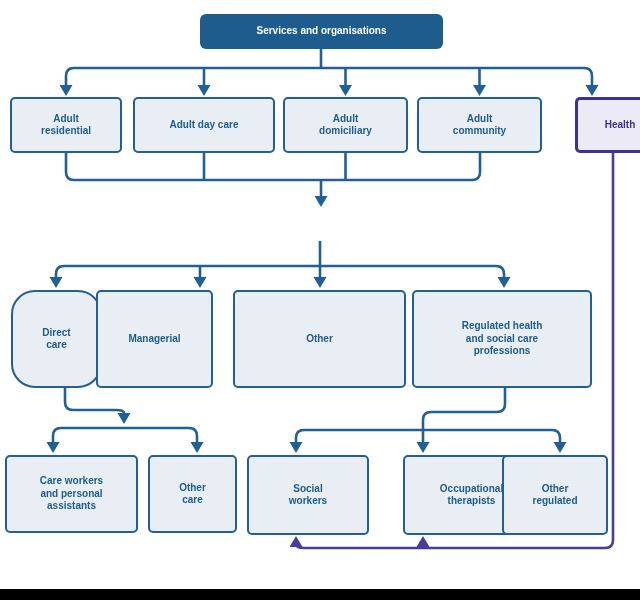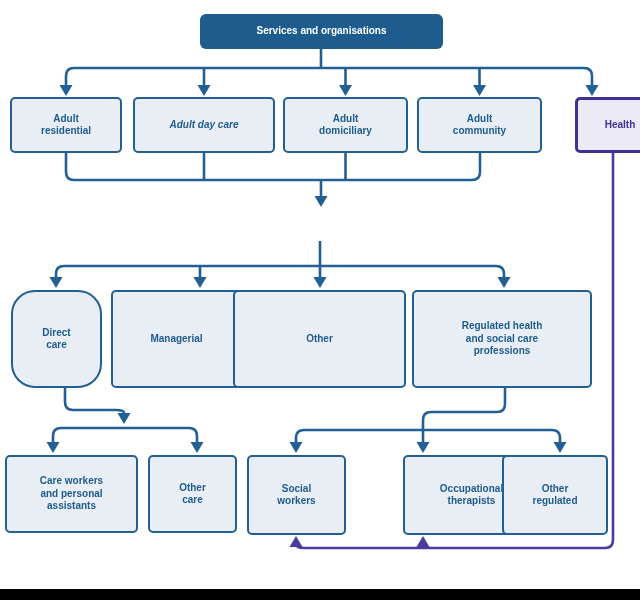--- a/index.html
+++ b/index.html
@@ -74,50 +74,50 @@
       <polygon points="289.5,547 302.5,547 296,536"></polygon>
       <polygon points="416.5,547 429.5,547 423,536"></polygon>
     </g>
   </svg>
 
   <div class="node header" style="left:200px;top:14px;width:243px;height:35px;">Services and organisations</div>
 
   <div class="node" style="left:10px;top:97px;width:112px;height:56px;">Adult
 residential</div>
 
-  <div class="node" style="left:133px;top:97px;width:142px;height:56px;font-style:italic;">Adult day care</div>
+  <div class="node" style="left:133px;top:97px;width:142px;height:56px;">Adult day care</div>
 
   <div class="node" style="left:283px;top:97px;width:125px;height:56px;">Adult
 domiciliary</div>
 
   <div class="node" style="left:417px;top:97px;width:125px;height:56px;">Adult
 community</div>
 
   <div class="node purple" style="left:547px;top:97px;width:90px;height:56px;">Health</div>
 
 
   <div class="node" style="left:11px;top:290px;width:91px;height:98px;border-radius:24px;">Direct
 care</div>
 
-  <div class="node" style="left:111px;top:290px;width:131px;height:98px;">Managerial</div>
+  <div class="node" style="left:96px;top:290px;width:117px;height:98px;">Managerial</div>
 
   <div class="node" style="left:233px;top:290px;width:173px;height:98px;">Other</div>
 
   <div class="node" style="left:412px;top:290px;width:180px;height:98px;">Regulated health
 and social care
 professions</div>
 
   <div class="node" style="left:5px;top:455px;width:133px;height:78px;">Care workers
 and personal
 assistants</div>
 
   <div class="node" style="left:148px;top:455px;width:89px;height:78px;">Other
 care</div>
 
-  <div class="node" style="left:247px;top:455px;width:99px;height:80px;">Social
+  <div class="node" style="left:247px;top:455px;width:122px;height:80px;">Social
 workers</div>
 
   <div class="node" style="left:355px;top:455px;width:137px;height:80px;margin-left:48px;">Occupational
 therapists</div>
 
   <div class="node" style="left:502px;top:455px;width:106px;height:80px;">Other
 regulated</div>
 
   <div id="bottom-bar"></div>
 </div>

